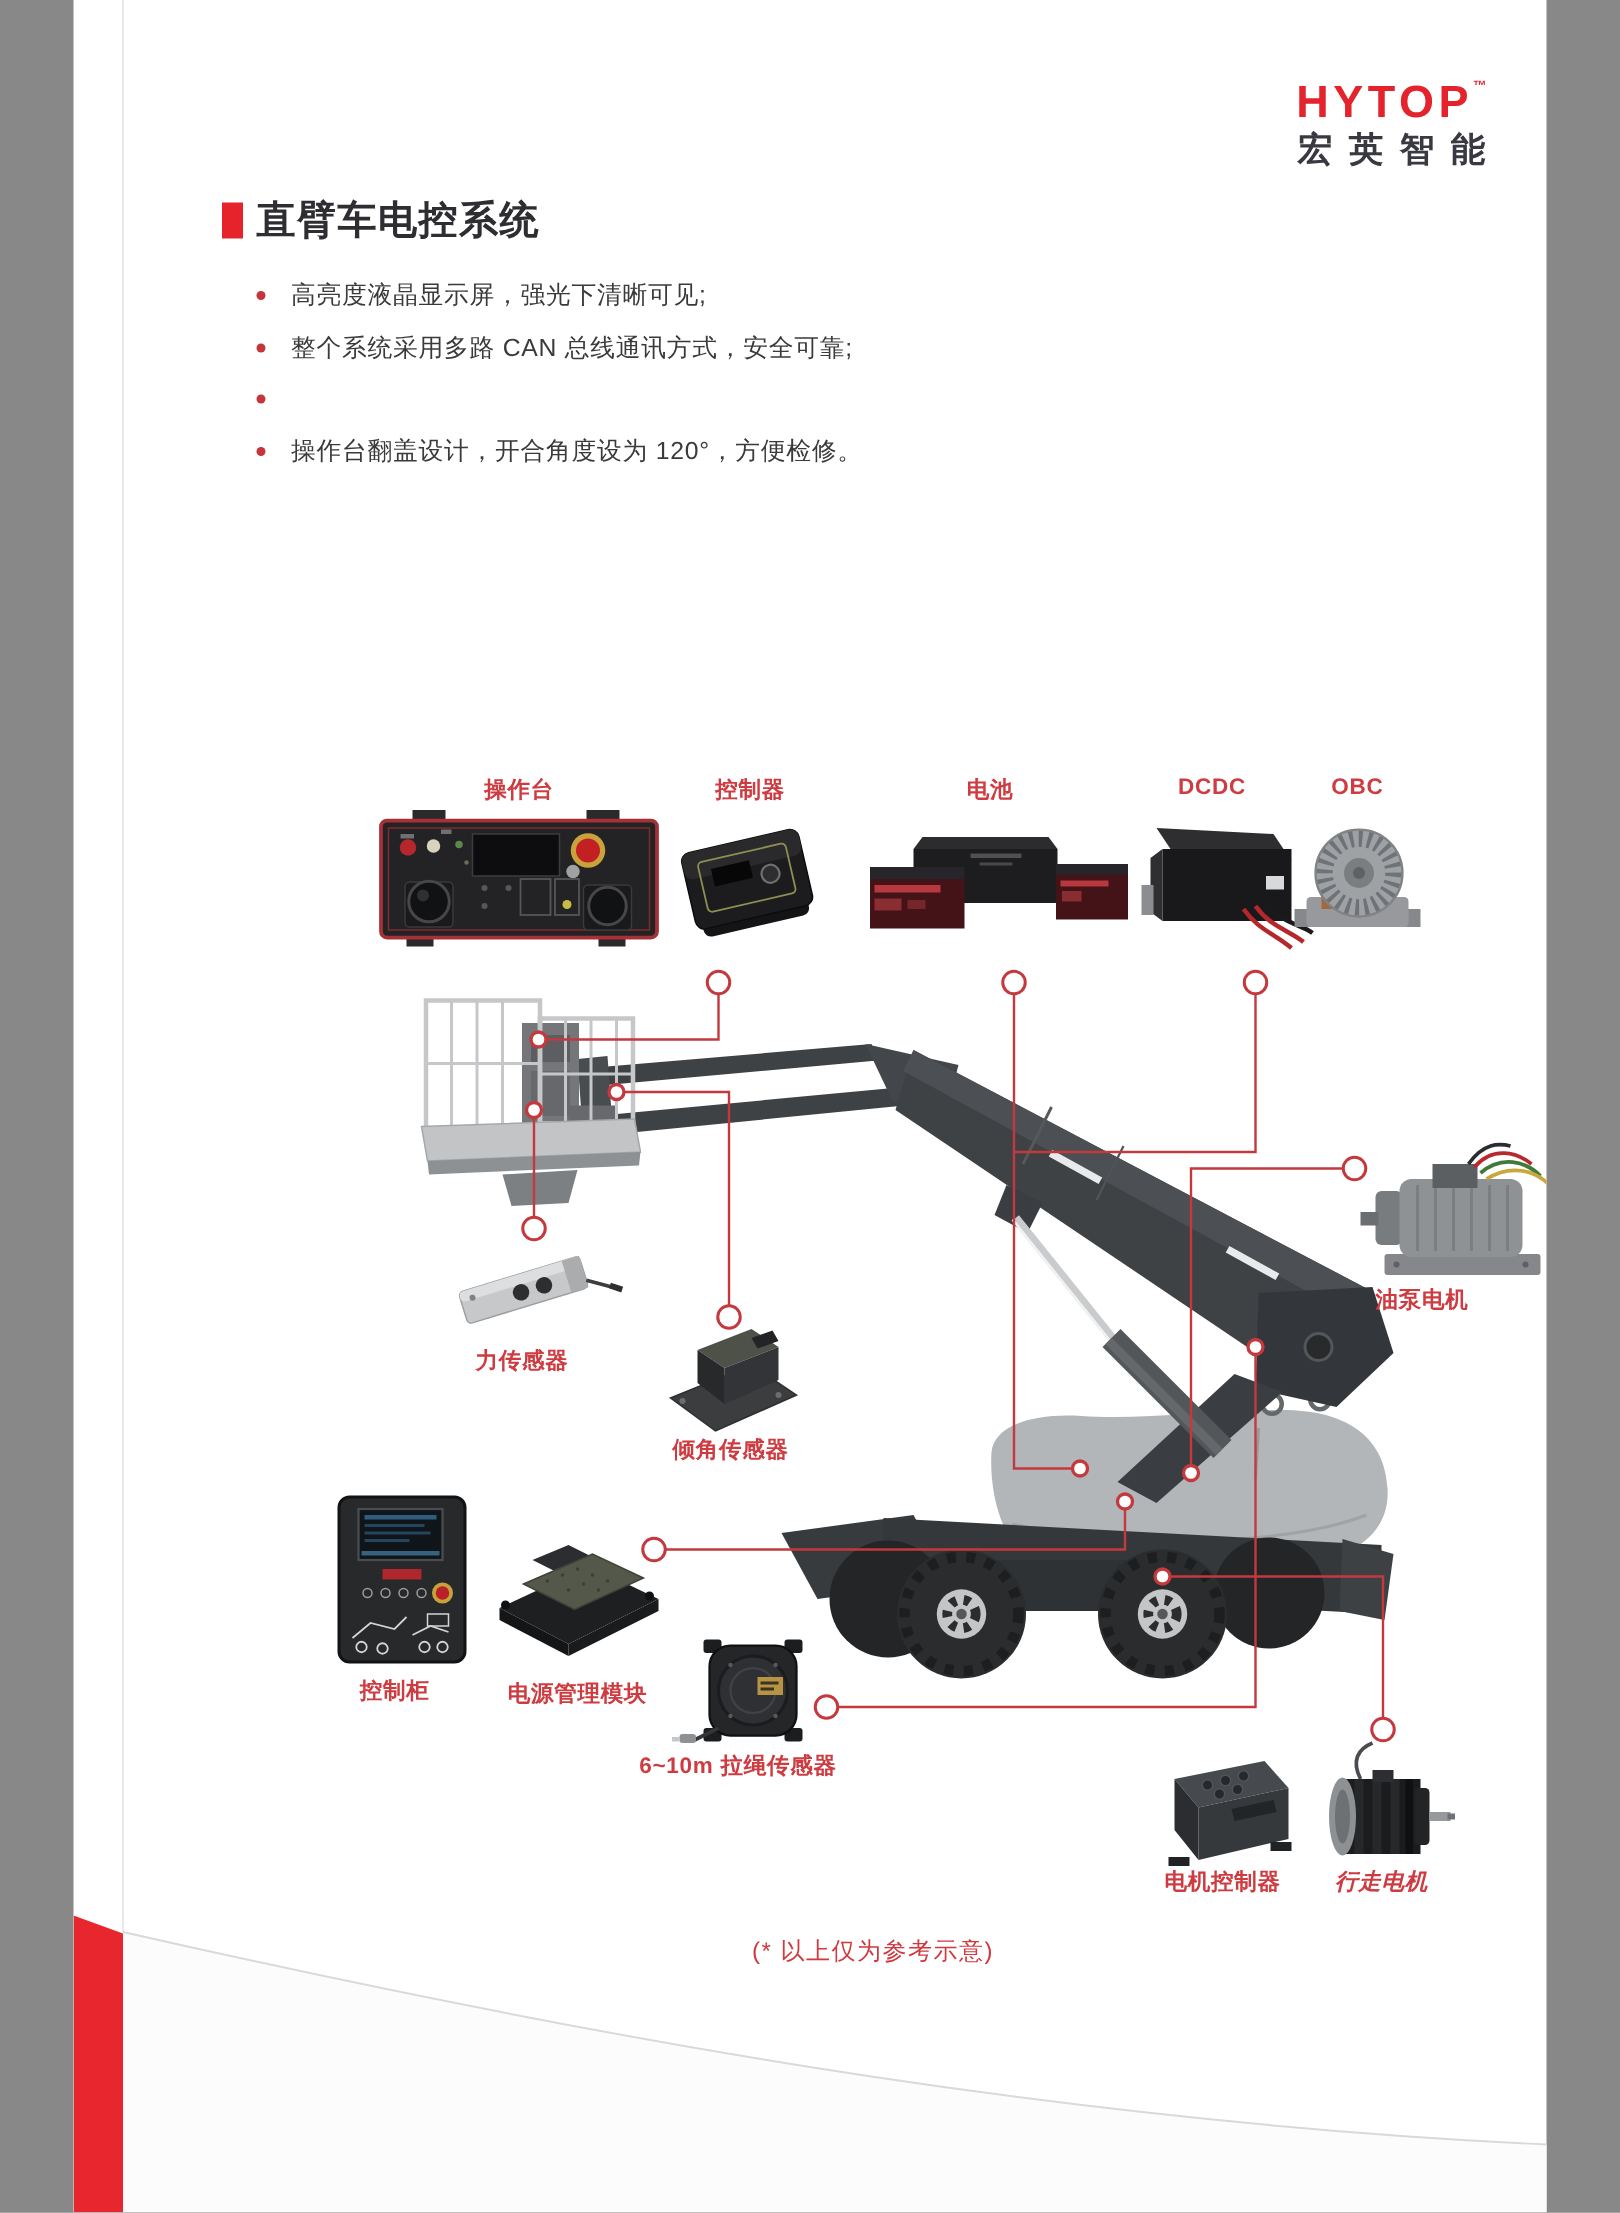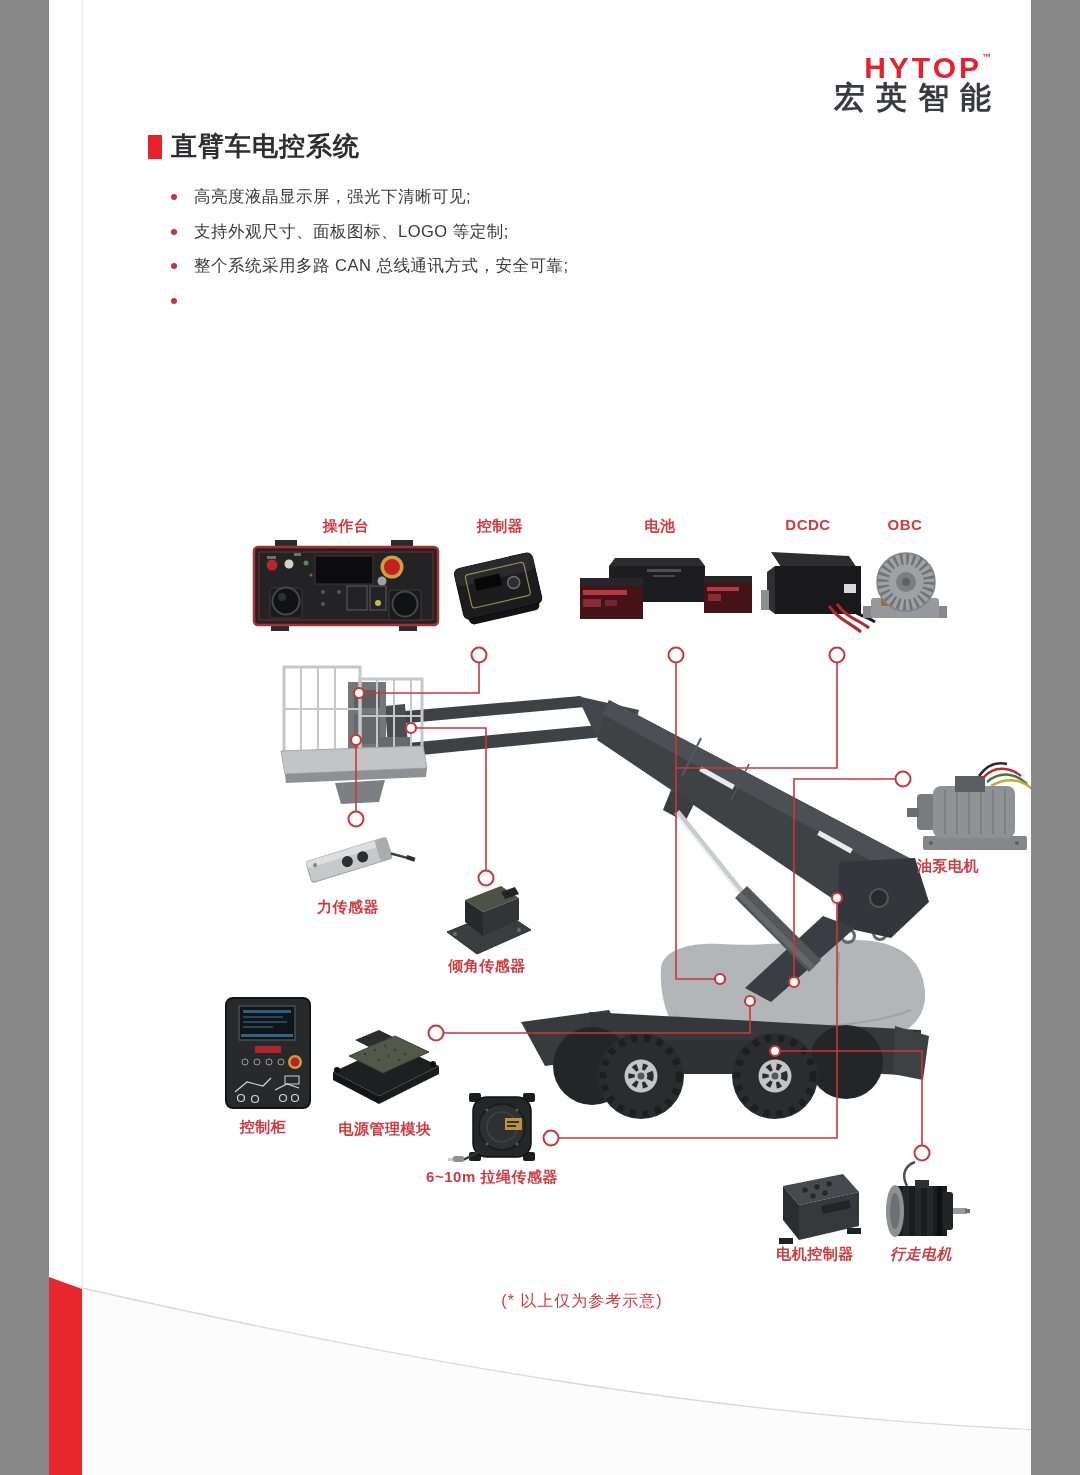--- a/index.html
+++ b/index.html
@@ -6,21 +6,21 @@
   .page{
     position:relative;width:982px;height:1475px;background:#ffffff;
     font-family:"Liberation Sans","DejaVu Sans",sans-serif;
     overflow:hidden;margin:0 auto;
   }
   .gfx{position:absolute;left:0;top:0;z-index:1;pointer-events:none;}
   
   .logo{position:absolute;right:40px;top:42px;text-align:right;z-index:2;}
   .logo-en{color:#e5232c;font-size:30px;font-weight:800;letter-spacing:3px;line-height:30px;}
   .logo-en sup{font-size:9px;letter-spacing:0;vertical-align:18px;}
-  .logo-cn{color:#393941;font-size:31px;font-weight:700;letter-spacing:11px;margin-right:-11px;line-height:30px;text-align:center;}
+  .logo-cn{color:#393941;font-size:23px;font-weight:700;letter-spacing:11px;margin-right:-11px;line-height:30px;text-align:center;}
   
   .title-row{position:absolute;left:99px;top:129px;display:flex;align-items:center;z-index:2;}
   .title-bullet{width:14px;height:24px;background:#e6232b;display:inline-block;}
   .title-text{font-size:26px;font-weight:700;color:#2e2e32;margin-left:9px;letter-spacing:1px;}
   
   .features{position:absolute;left:122px;top:180px;margin:0;padding:0;list-style:none;z-index:2;}
   .features li{height:34.5px;display:flex;align-items:center;}
   .f-dot{width:6px;height:6px;border-radius:50%;background:#c4363b;margin-right:17px;flex:0 0 auto;}
   .f-text{font-size:16.5px;color:#3a3a3a;letter-spacing:0.5px;}
   
@@ -385,28 +385,28 @@
     <span class="title-text">直臂车电控系统</span>
   </div>
 
   <ul class="features">
     <li>
         <span class="f-dot"></span>
         <span class="f-text">高亮度液晶显示屏，强光下清晰可见;</span>
       </li>
     <li>
         <span class="f-dot"></span>
-        <span class="f-text">支持外观尺寸、面板图标、LOGO 等定制;</span>
-      </li>
-    <li>
-        <span class="f-dot"></span>
         <span class="f-text">整个系统采用多路 CAN 总线通讯方式，安全可靠;</span>
       </li>
     <li>
         <span class="f-dot"></span>
+      </li>
+    <li>
+        <span class="f-dot"></span>
+        <span class="f-text">操作台翻盖设计，开合角度设为 120°，方便检修。</span>
       </li>
   </ul>
 
   <span class="lbl lbl-console">操作台</span>
   <span class="lbl lbl-controller">控制器</span>
   <span class="lbl lbl-battery">电池</span>
   <span class="lbl lbl-dcdc">DCDC</span>
   <span class="lbl lbl-obc">OBC</span>
   <span class="lbl lbl-force">力传感器</span>
   <span class="lbl lbl-tilt">倾角传感器</span>

